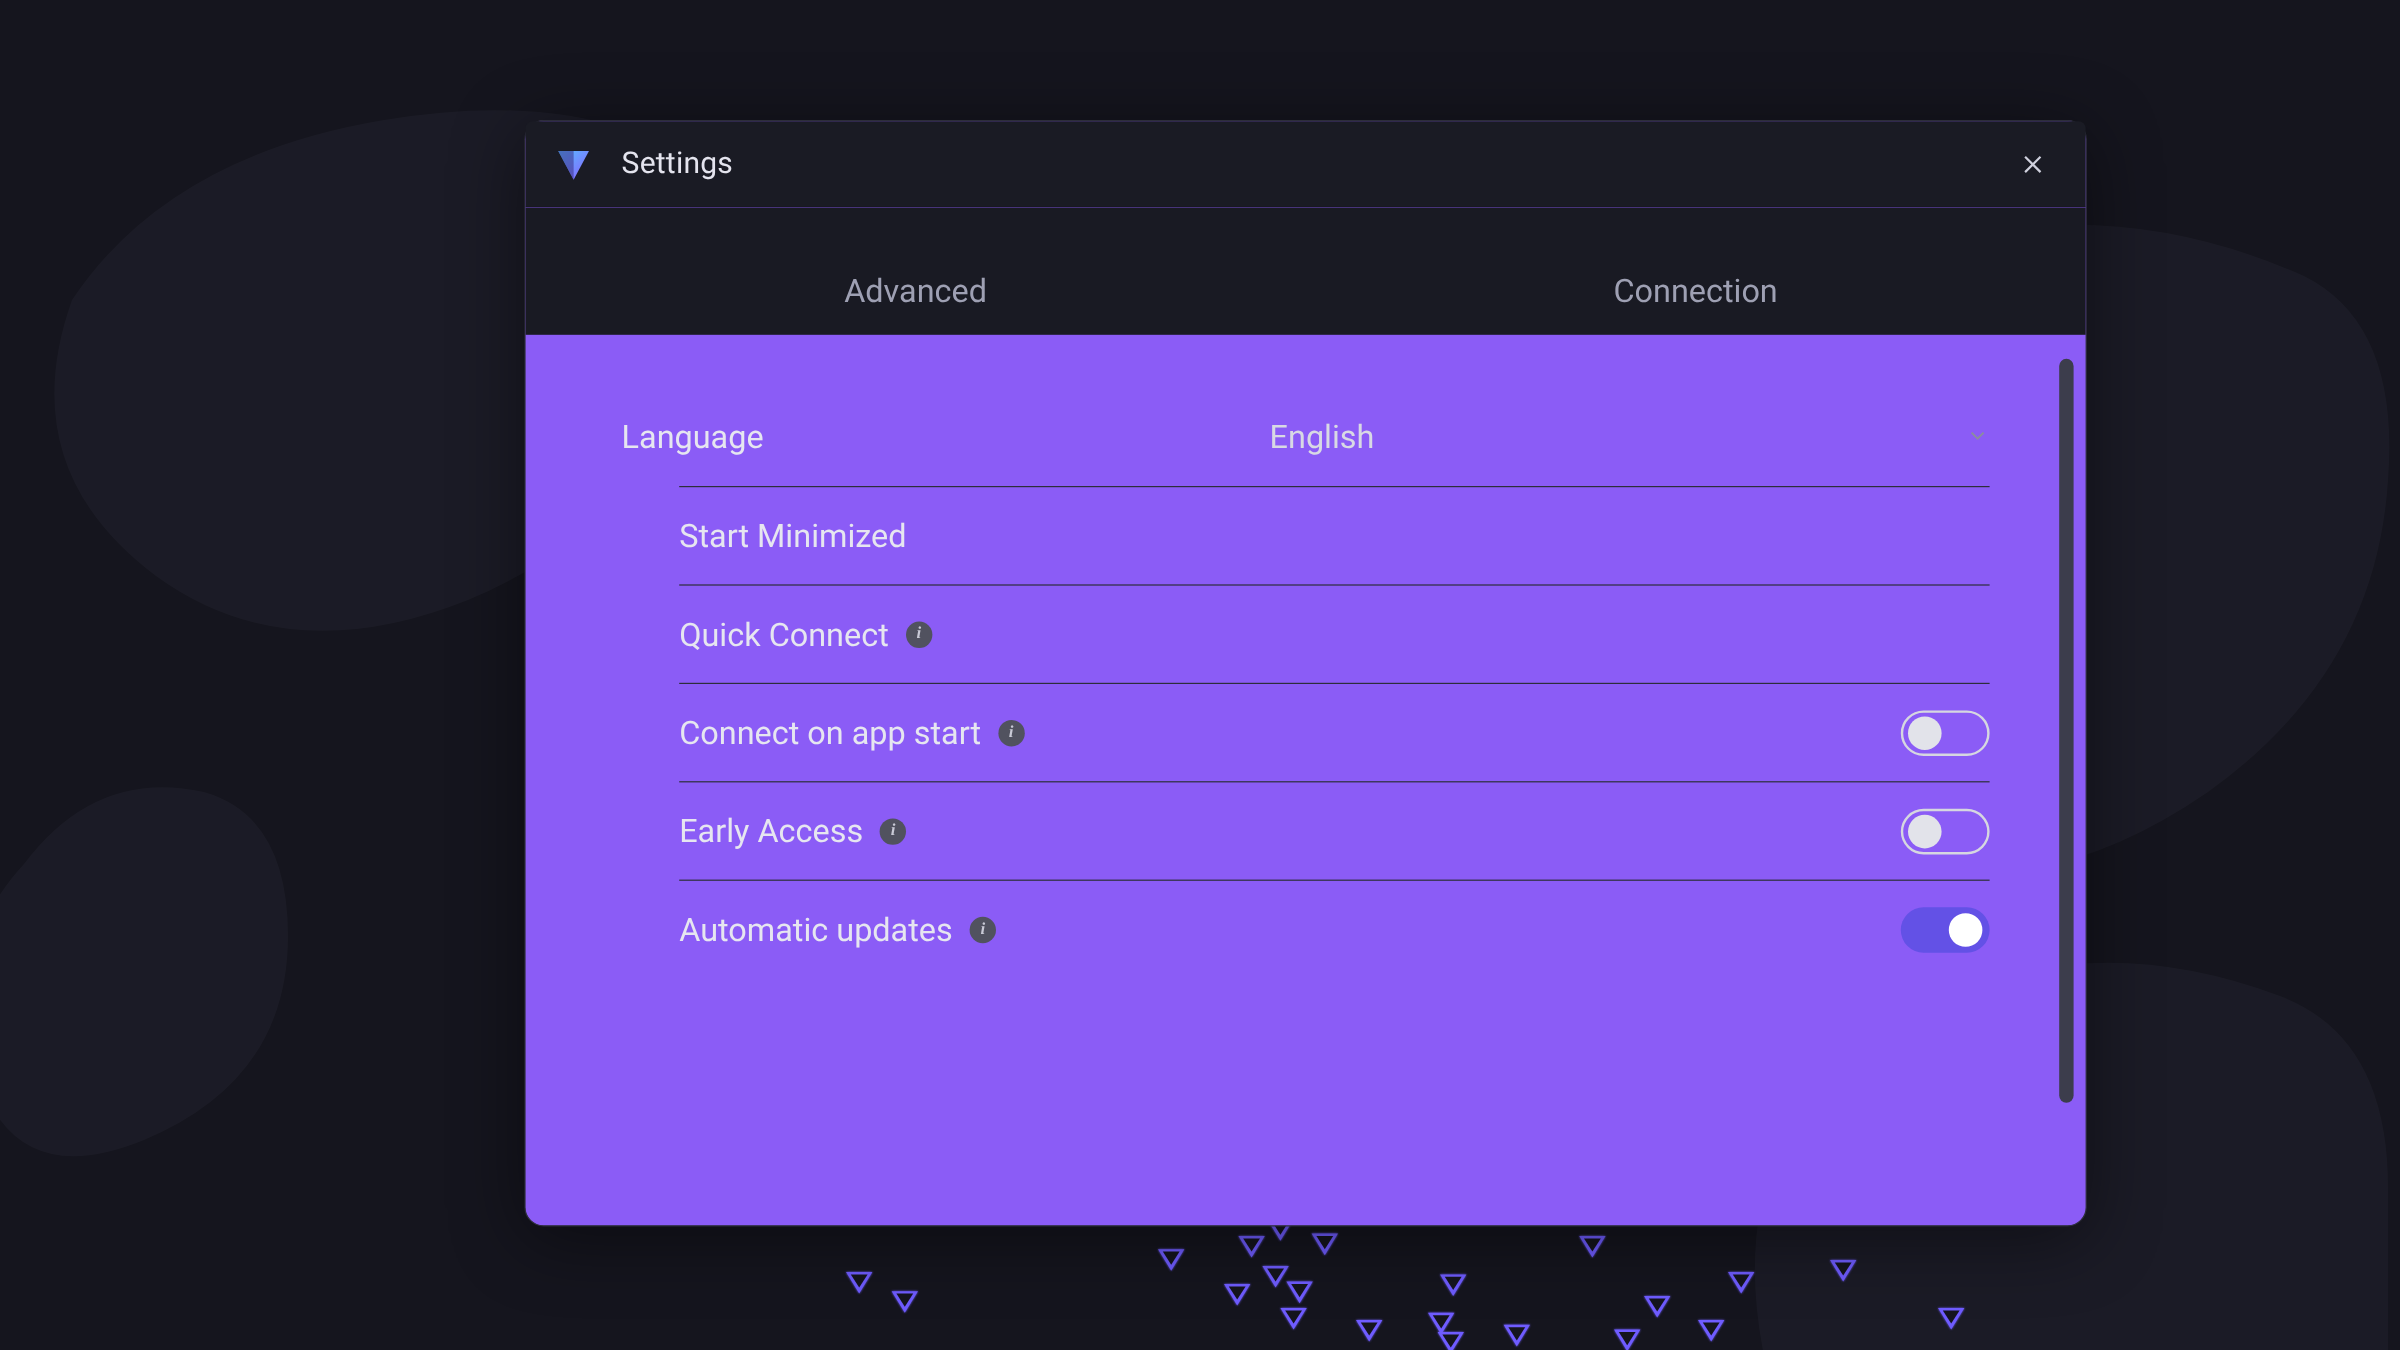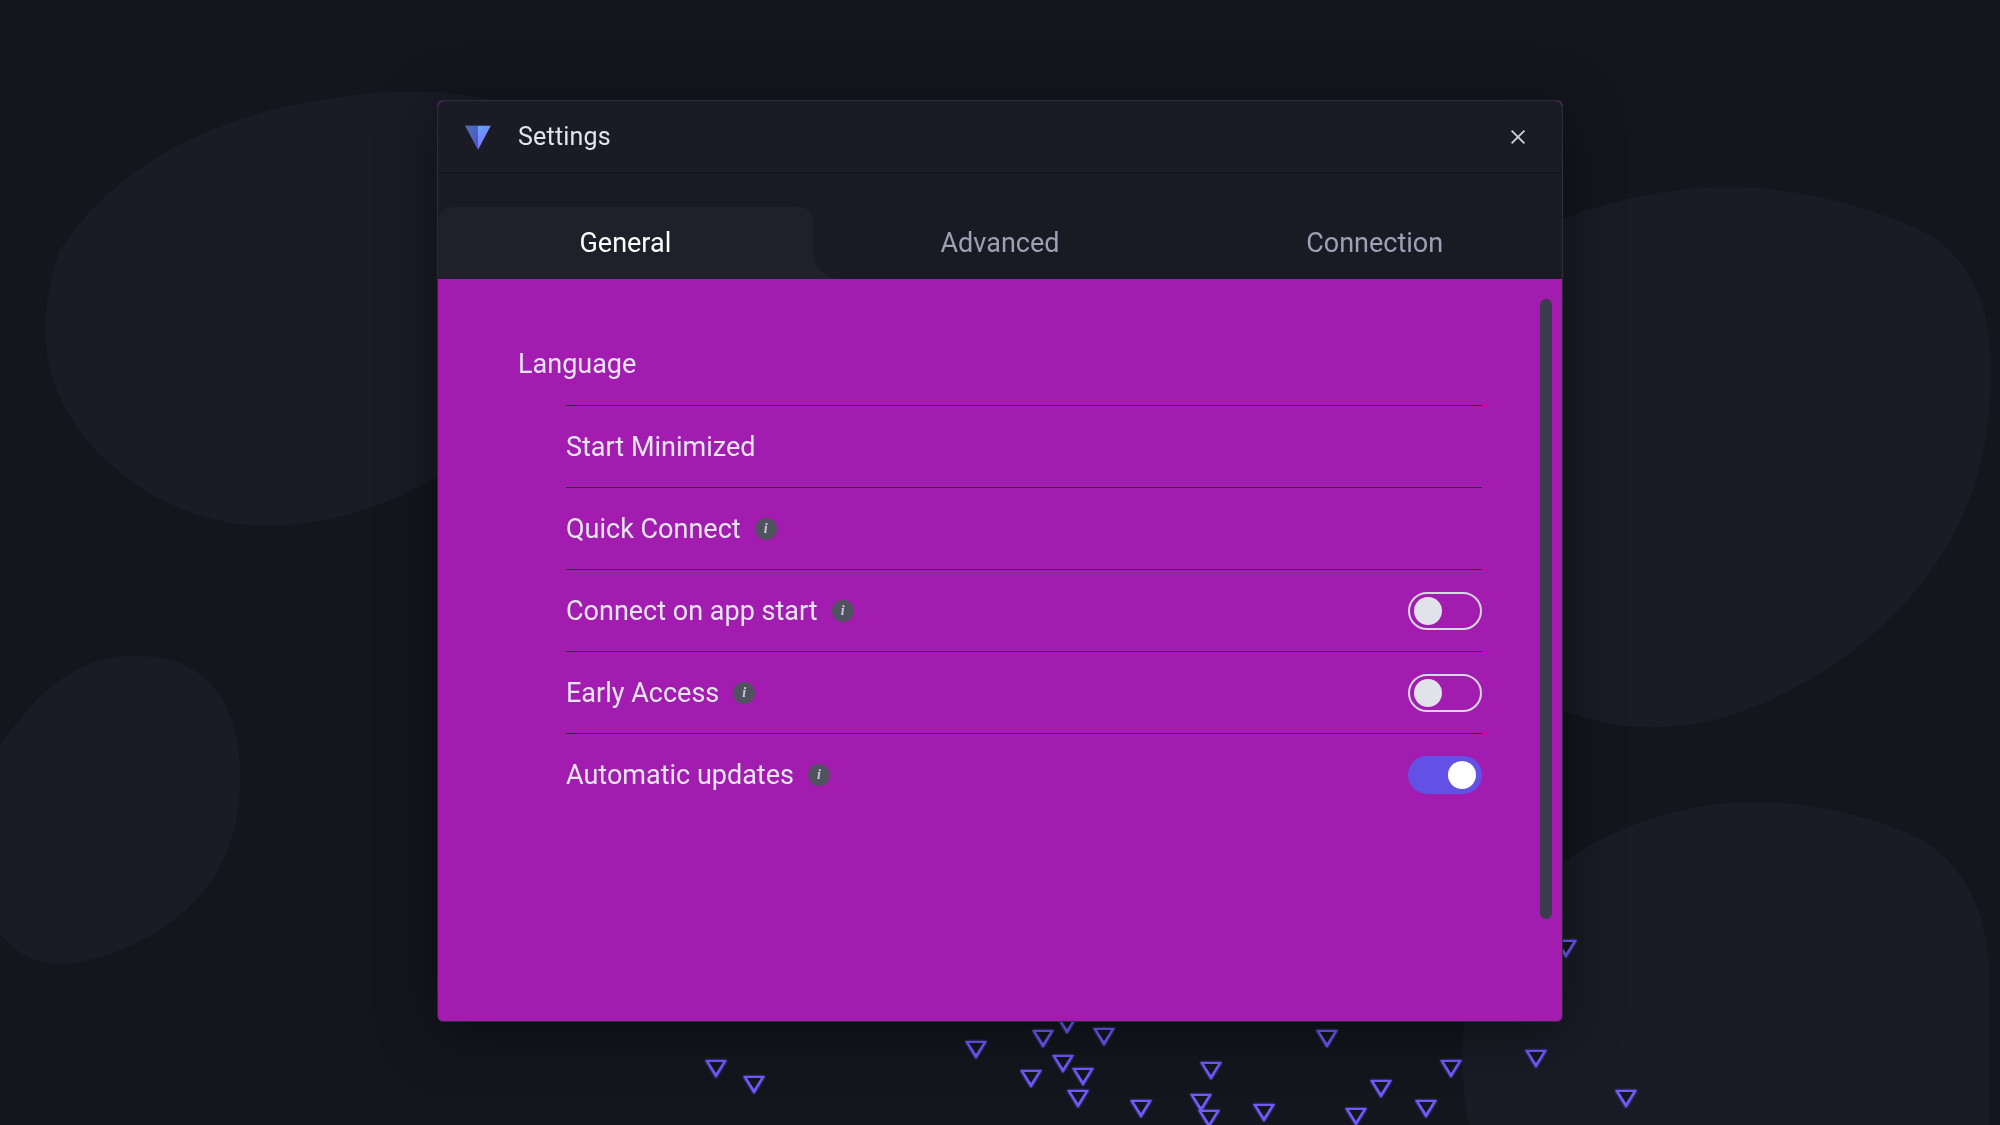--- a/index.html
+++ b/index.html
@@ -42,25 +42,25 @@
     border-left:7px solid transparent;
     border-right:7px solid transparent;
     border-top:11px solid #15151e;
   }
 
   
   .modal {
     position: absolute;
     left: 437px;
     top: 100px;
-    width: 1126px;
+    width: 1302px;
     height: 922px;
-    background: #a21caf;
+    background: #8b5cf6;
     border: 1px solid #2d2e3a;
-    border-radius: 6px;
+    border-radius: 16px;
     z-index: 10;
     display: flex;
     flex-direction: column;
     box-shadow: 0 10px 60px rgba(0,0,0,.45);
   }
 
   .titlebar {
     height: 72px;
     background: #1a1b24;
     display: flex;
@@ -256,38 +256,41 @@
     <span class="titlebar-spacer"></span>
     <span class="close-btn">
       <svg viewBox="0 0 24 24">
           <path d="M5 5 L19 19 M19 5 L5 19"></path>
         </svg>
     </span>
   </div>
 
   <div class="tabstrip-wrap">
     <div class="tabstrip">
-      <div class="tab active">
-        <span>General</span>
-      </div>
       <div class="tab">
         <span>Advanced</span>
       </div>
       <div class="tab">
         <span>Connection</span>
       </div>
     </div>
   </div>
 
   <div class="content-wrap">
     <div class="content">
 
       <div class="row">
         <div class="row-label-wrap">
           <span class="row-label">Language</span>
+        </div>
+        <div class="row-value">
+          <span>English</span>
+          <span class="chev"><svg viewBox="0 0 24 24">
+                <path d="M6 9l6 6 6-6"></path>
+              </svg></span>
         </div>
       </div>
 
       <div class="row">
         <div class="row-label-wrap">
           <span class="row-label">Start Minimized</span>
         </div>
       </div>
 
       <div class="row">

